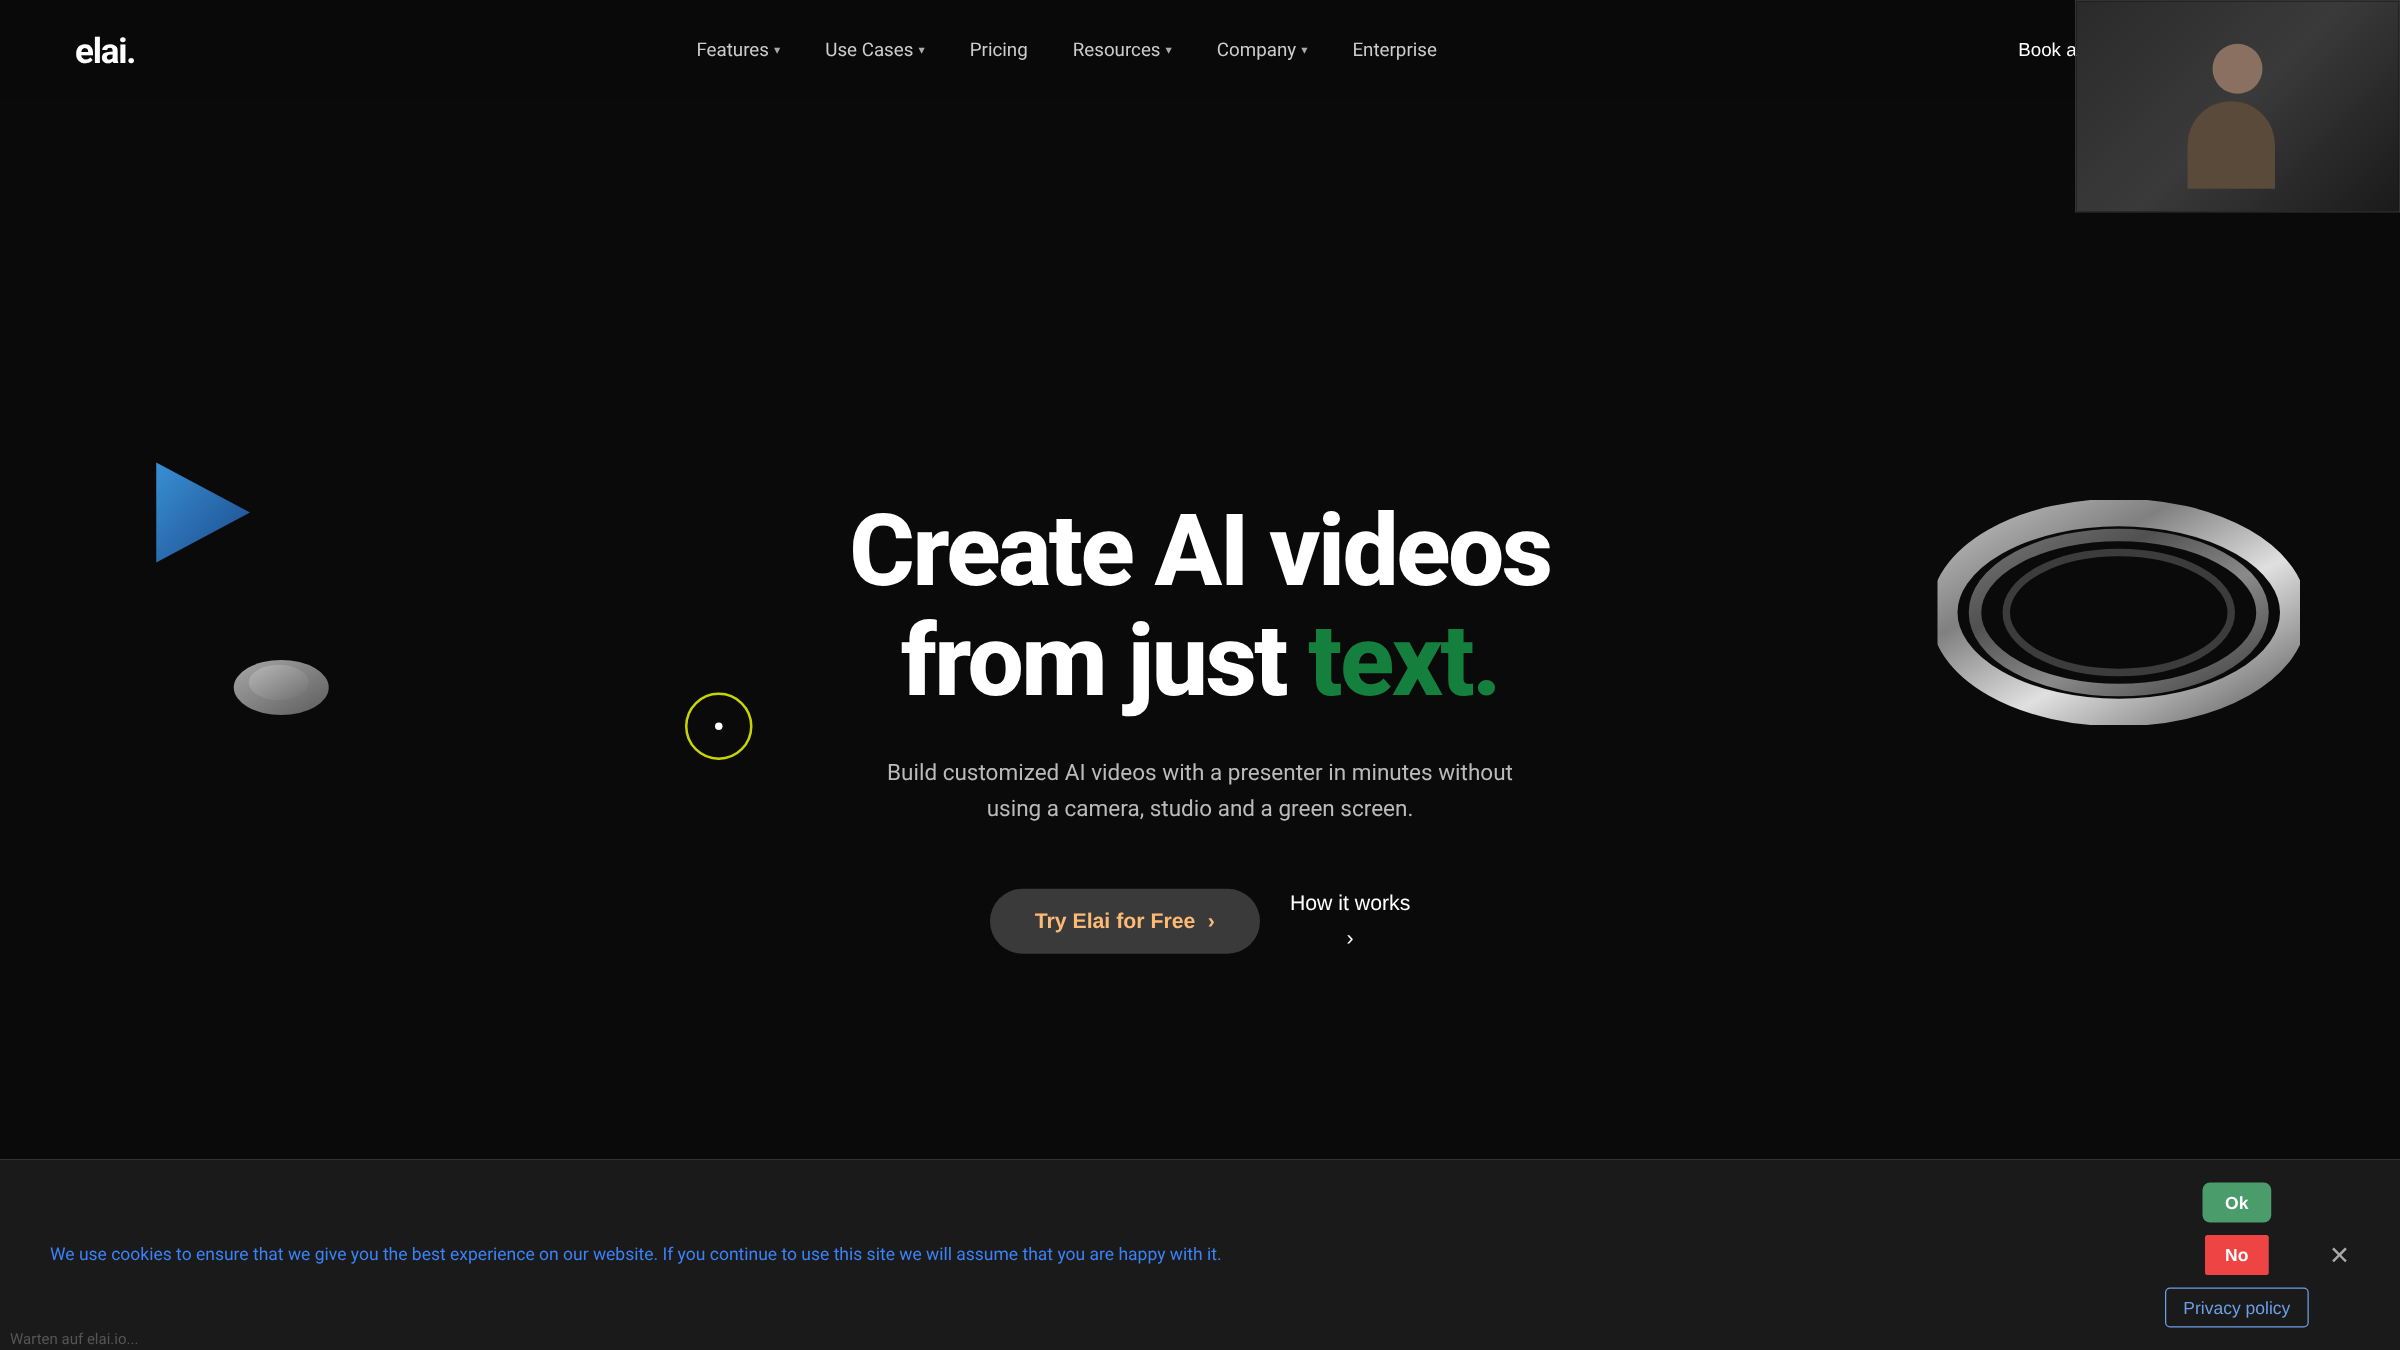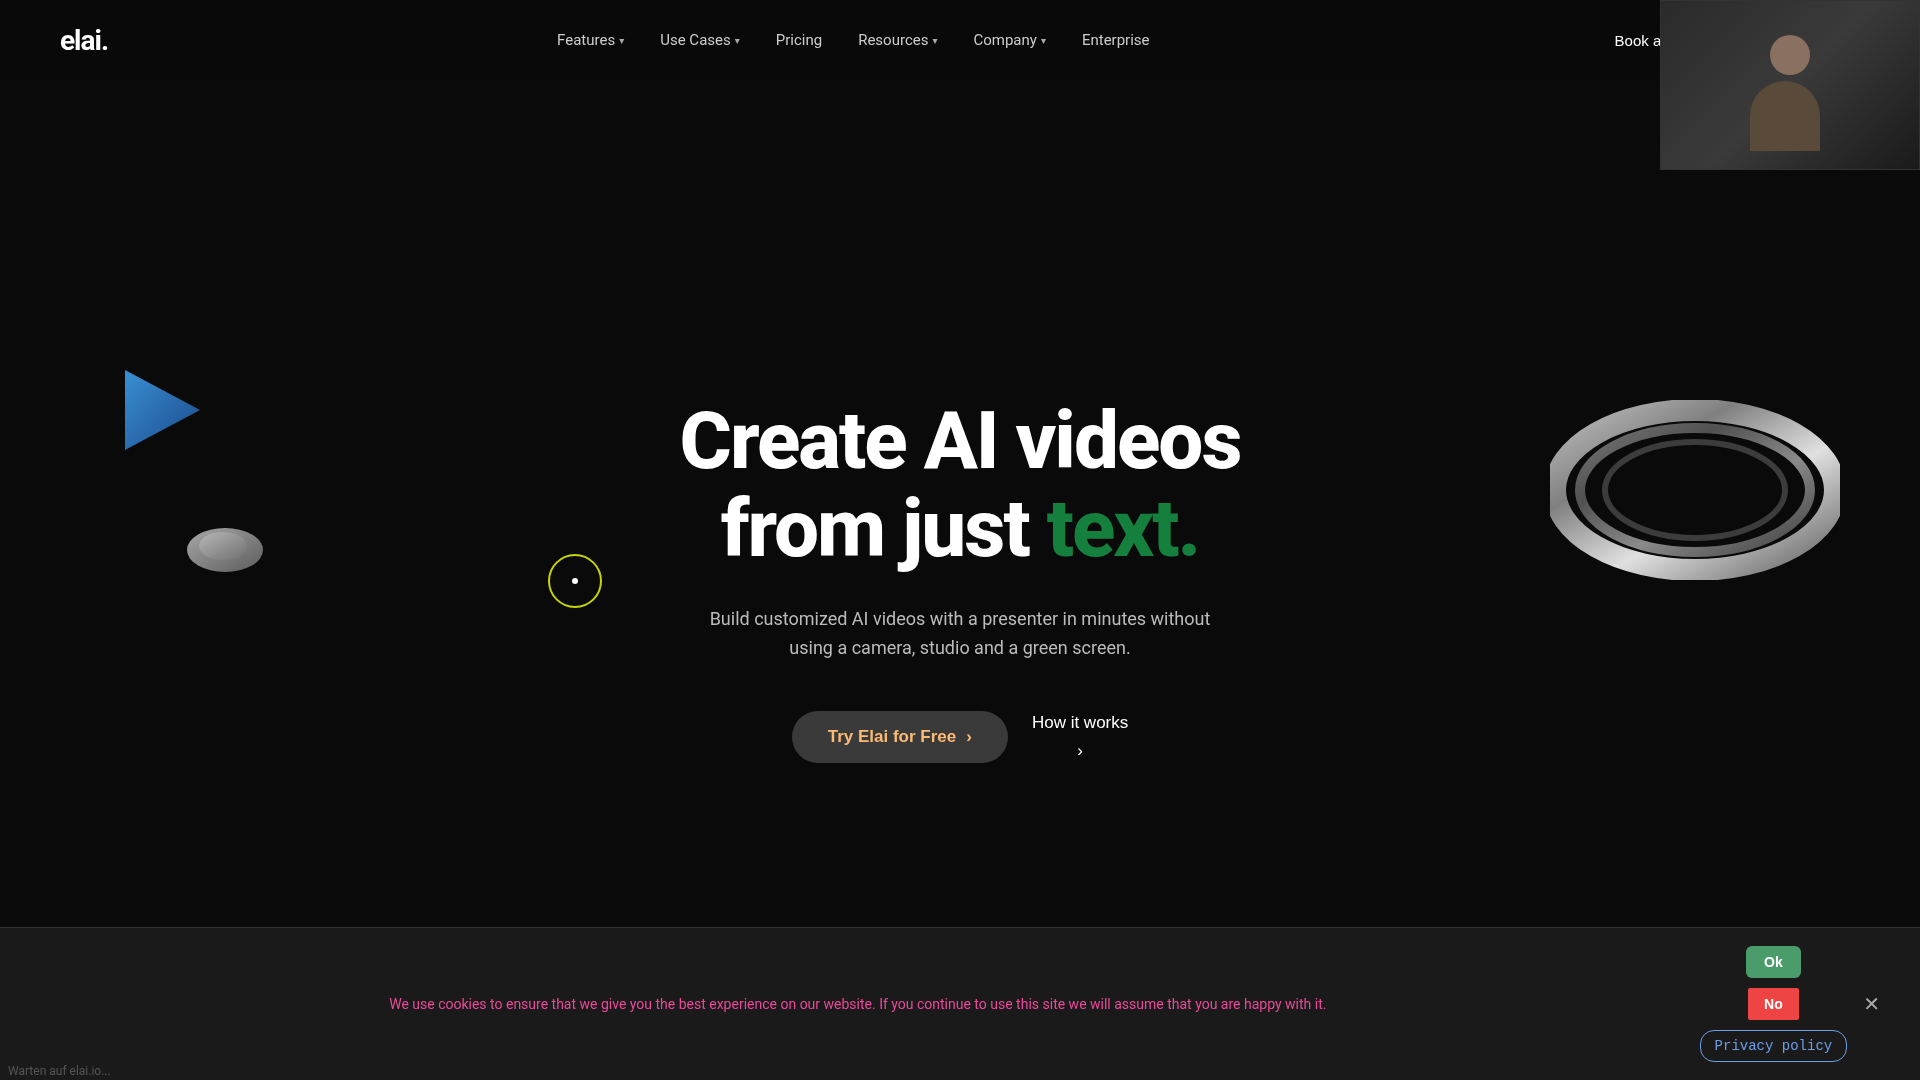--- a/index.html
+++ b/index.html
@@ -259,23 +259,22 @@
       border-top: 1px solid #333;
       padding: 18px 40px;
       display: flex;
       align-items: center;
       justify-content: space-between;
       z-index: 300;
     }
 
     .cookie-text {
       font-size: 14px;
-      color: #ec4899;
+      color: #3b82f6;
       flex: 1;
-      text-align: center;
     }
 
     .cookie-buttons {
       display: flex;
       align-items: center;
       gap: 10px;
       margin-left: 24px;
       flex-direction: column;
     }
 
@@ -298,25 +297,24 @@
       padding: 8px 16px;
       font-size: 14px;
       font-weight: 600;
       cursor: pointer;
     }
 
     .btn-privacy {
       background: transparent;
       color: #6c9fe8;
       border: 1px solid #6c9fe8;
-      border-radius: 14px;
+      border-radius: 4px;
       padding: 7px 14px;
       font-size: 14px;
       cursor: pointer;
-      font-family: Liberation Mono, monospace;
     }
 
     .btn-close-cookie {
       background: transparent;
       border: none;
       color: #aaa;
       font-size: 20px;
       cursor: pointer;
       margin-left: 16px;
     }

